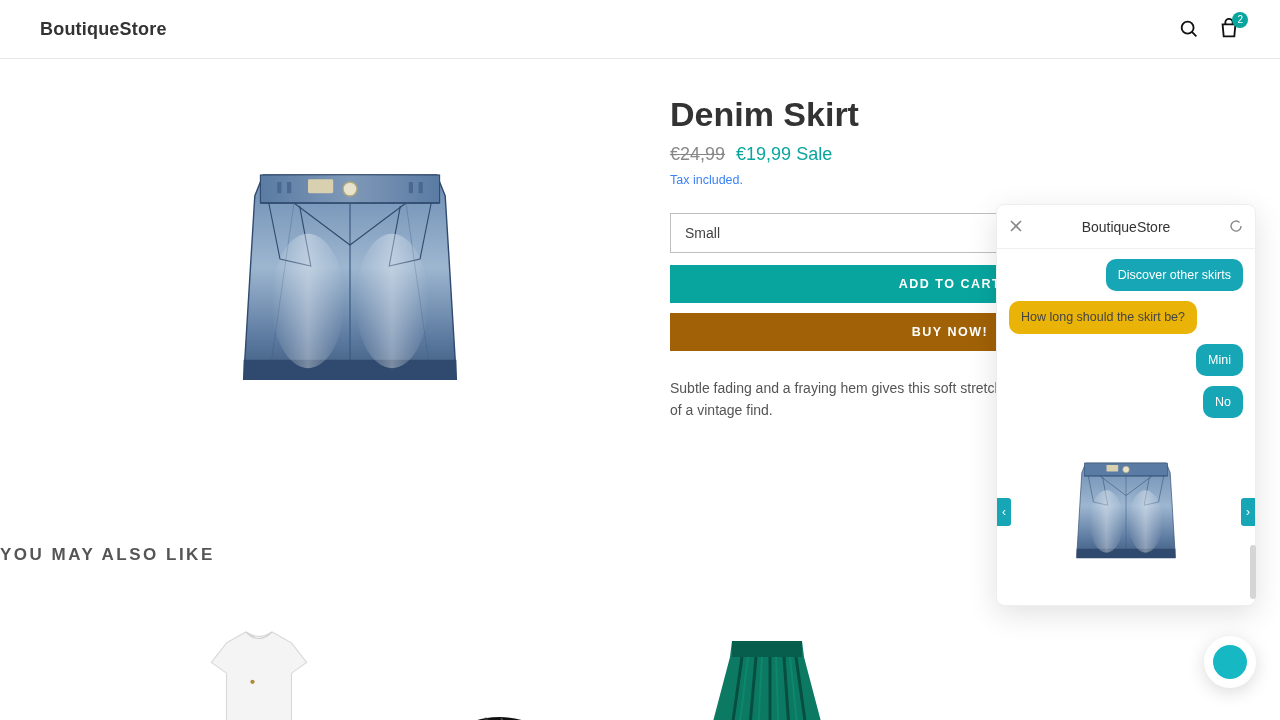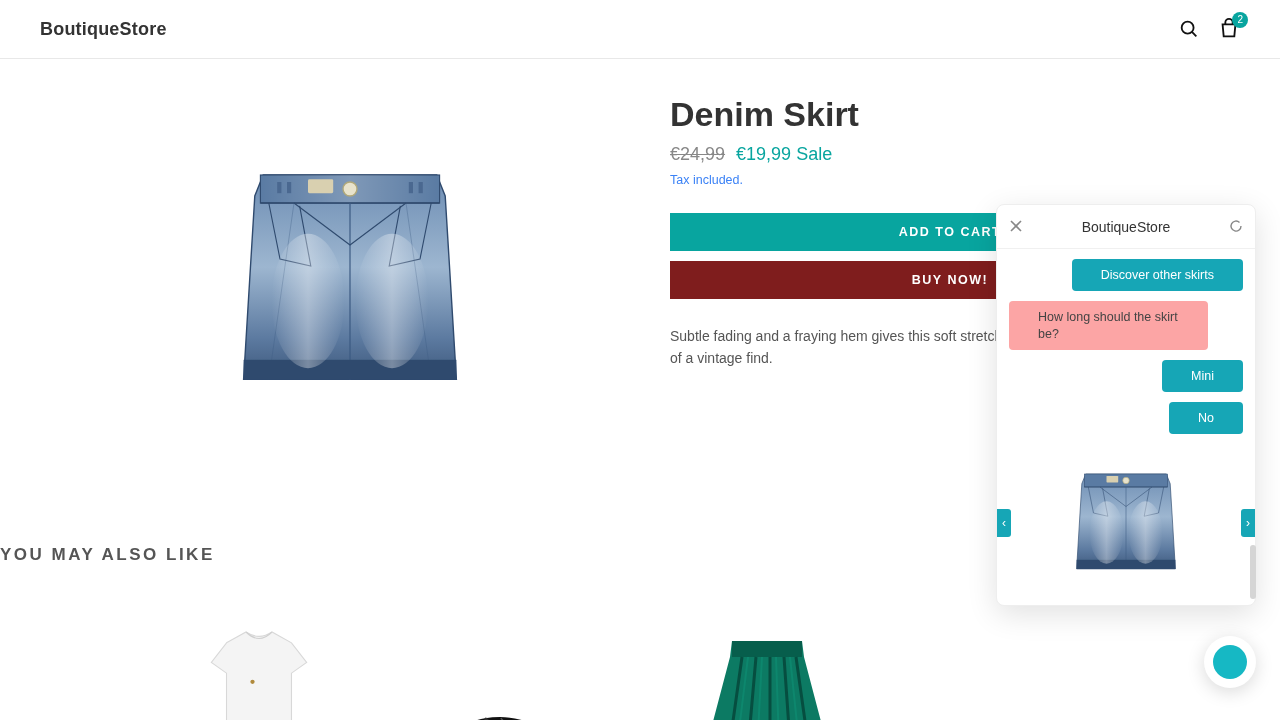--- a/index.html
+++ b/index.html
@@ -25,41 +25,41 @@
   .price-sale { color: #08a59f; font-weight: 500; }
   .tax-note { font-size: 12.5px; color: #3b82f6; margin-bottom: 26px; }
 
   .option-row { display: flex; gap: 10px; margin-bottom: 12px; }
   .select-size { flex: 1; border: 1px solid #bfbfbf; background: #fff; height: 40px; display: flex; align-items: center; justify-content: space-between; padding: 0 14px; font-size: 14px; color: #444; cursor: pointer; }
   .chevron { width: 10px; height: 10px; border-right: 1.5px solid #777; border-bottom: 1.5px solid #777; transform: rotate(45deg); margin-top: -3px; }
   .qty { width: 54px; border: 1px solid #bfbfbf; height: 40px; display: flex; align-items: center; padding: 0 10px; font-size: 14px; color: #333; }
 
   .cta-btn { display: block; width: 100%; height: 38px; border: none; color: #fff; font-size: 12.5px; font-weight: 600; letter-spacing: 1.5px; cursor: pointer; }
   .cta-add { background: #08a59f; margin-bottom: 10px; }
-  .cta-buy { background: #7f1d1d; }
+  .cta-buy { background: #a16207; }
 
   .product-desc { margin-top: 26px; font-size: 14px; line-height: 1.6; color: #555; max-width: 520px; }
 
   
   .related-title { text-align: left; font-size: 17px; letter-spacing: 2.5px; color: #555; font-weight: 600; margin-top: 70px; margin-bottom: 36px; }
   .related-row { display: flex; justify-content: center; gap: 34px; padding: 0 40px; }
   .related-item { width: 220px; height: 170px; display: flex; align-items: flex-end; justify-content: center; overflow: hidden; }
   .tshirt { width: 130px; }
   .shoe { width: 140px; }
   .green-skirt { width: 150px; }
 
   
   .chat { position: absolute; right: 24px; top: 204px; width: 260px; height: 402px; background: #fff; border-radius: 8px; box-shadow: 0 8px 30px rgba(0,0,0,.12); display: flex; flex-direction: column; overflow: hidden; border: 1px solid #eee; }
   .chat-header { display: flex; align-items: center; justify-content: center; height: 44px; border-bottom: 1px solid #f0f0f0; position: relative; }
   .chat-title { font-size: 14px; font-weight: 500; color: #333; }
   .chat-close { position: absolute; left: 12px; top: 14px; width: 14px; height: 14px; cursor: pointer; color: #888; }
   .chat-refresh { position: absolute; right: 12px; top: 14px; width: 14px; height: 14px; cursor: pointer; color: #888; }
   .chat-body { flex: 1; padding: 10px 12px; overflow: hidden; display: flex; flex-direction: column; gap: 10px; }
-  .bubble { font-size: 12.5px; padding: 8px 29px; border-radius: 4px; max-width: 85%; line-height: 1.3; }
-  .bot { background: #fca5a5; color: #444; align-self: flex-start; }
+  .bubble { font-size: 12.5px; padding: 8px 12px; border-radius: 10px; max-width: 85%; line-height: 1.3; }
+  .bot { background: #eab308; color: #444; align-self: flex-start; }
   .user { background: #16a6b6; color: #fff; align-self: flex-end; }
   .chat-preview { position: relative; margin-top: 6px; height: 155px; display: flex; align-items: center; justify-content: center; }
   .chat-preview .nav-arrow { position: absolute; width: 14px; height: 28px; background: #16a6b6; color: #fff; display: flex; align-items: center; justify-content: center; font-size: 12px; cursor: pointer; }
   .nav-left { left: -12px; border-radius: 0 3px 3px 0; }
   .nav-right { right: -12px; border-radius: 3px 0 0 3px; }
   .mini-skirt { width: 130px; }
   .chat-footer { text-align: center; font-size: 10.5px; color: #aaa; padding: 10px 0 8px; border-top: 1px solid #f5f5f5; }
 
   
   .launcher { position: absolute; right: 24px; bottom: 32px; width: 52px; height: 52px; border-radius: 50%; background: #fff; box-shadow: 0 4px 18px rgba(0,0,0,.15); display: flex; align-items: center; justify-content: center; cursor: pointer; }
@@ -132,20 +132,29 @@
 
   <div class="product-info">
     <h1 class="product-title">Denim Skirt</h1>
     <div class="price-row">
       <span class="price-old">€24,99</span>
       <span class="price-new">€19,99</span>
       <span class="price-sale">Sale</span>
     </div>
     <div class="tax-note">Tax included.</div>
 
+    <div class="option-row">
+      <div class="select-size">
+        <span>Small</span>
+        <span class="chevron"></span>
+      </div>
+      <div class="qty">
+        <span>1</span>
+      </div>
+    </div>
 
     <button class="cta-btn cta-add">ADD TO CART</button>
     <button class="cta-btn cta-buy">BUY NOW!</button>
 
     <p class="product-desc">Subtle fading and a fraying hem gives this soft stretch-denim mini the cool character of a vintage find.</p>
   </div>
 </div>
 
 <div class="related-title">YOU MAY ALSO LIKE</div>
 <div class="related-row">

